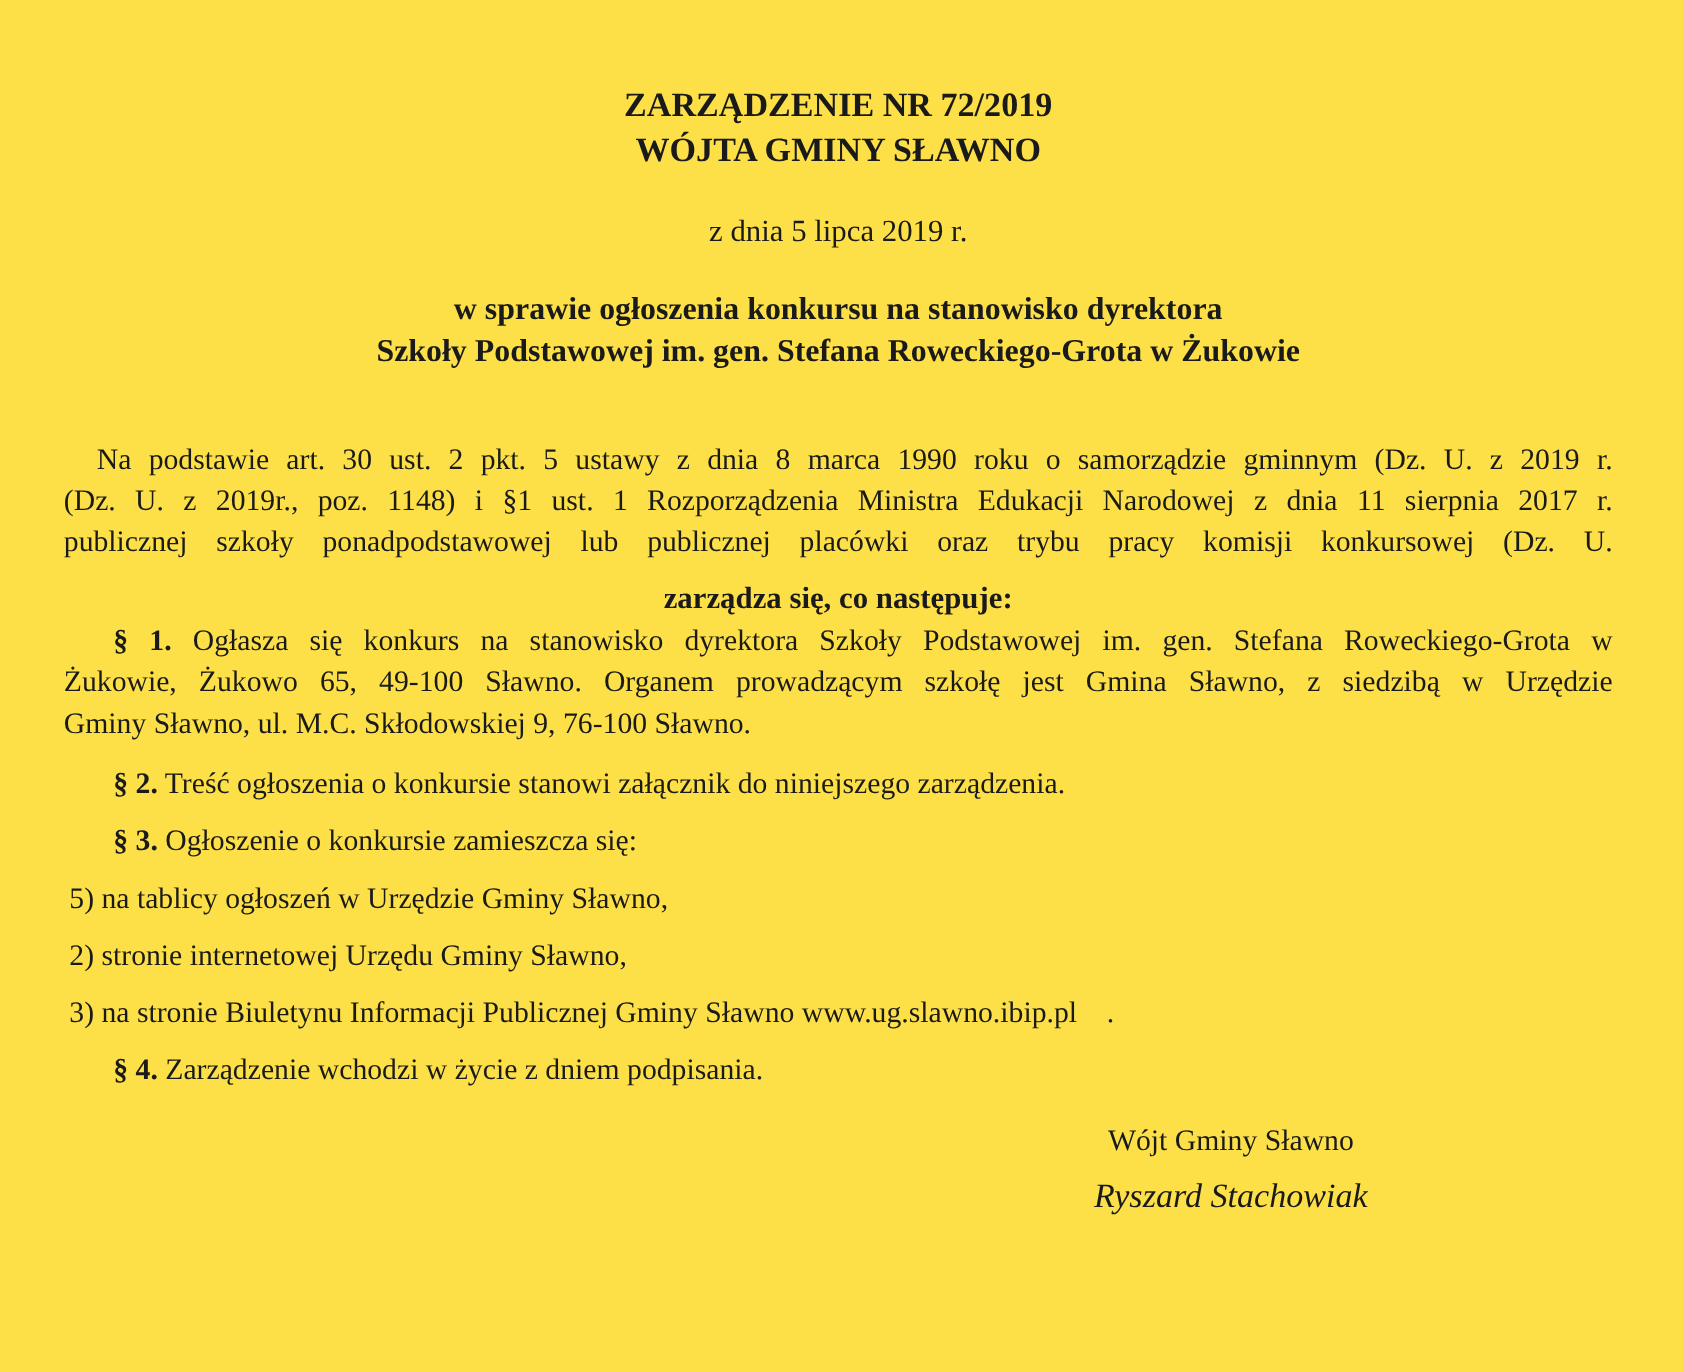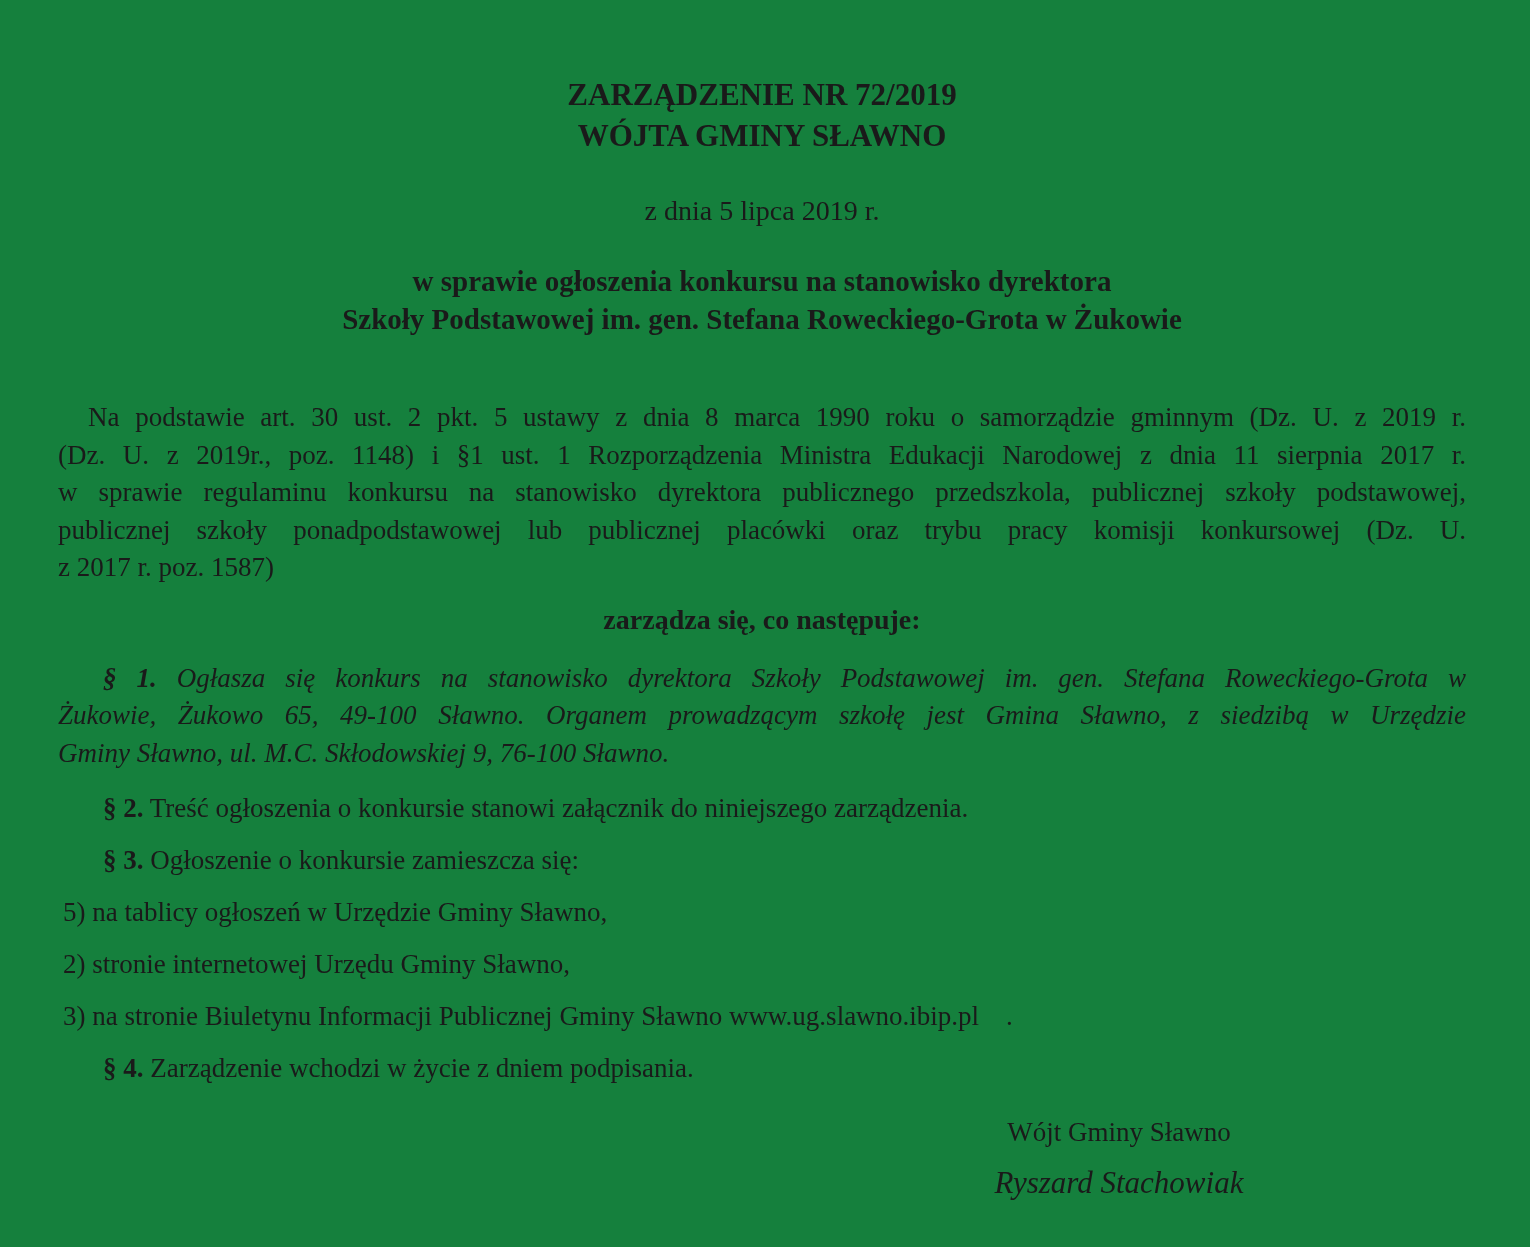--- a/index.html
+++ b/index.html
@@ -2,21 +2,21 @@
 <html lang="pl"><head>
 <meta charset="utf-8">
 <style>
   * { margin: 0; padding: 0; box-sizing: border-box; }
   html, body { background: #ffffff; }
   .page {
     position: relative;
     width: 1530px;
     height: 1247px;
     margin: 0 auto;
-    background: #15803d;
+    background: #fde047;
     color: #1a1a1a;
     font-family: "Liberation Serif", "DejaVu Serif", serif;
     padding: 74px 64px 0 58px;
     overflow: hidden;
   }
   .title {
     text-align: center;
     font-weight: bold;
     font-size: 31px;
     line-height: 41px;
@@ -50,23 +50,22 @@
   .indent-first { padding-left: 30px; }
   .indent-section { text-indent: 45px; }
   .decree {
     text-align: center;
     font-weight: bold;
     font-size: 28px;
     line-height: 30px;
     margin-top: 18px;
   }
   .section-1 {
-    margin-top: 25px;
+    margin-top: 4px;
     font-size: 27px;
-    font-style: italic;
   }
   .section-line {
     margin-top: 21px;
     font-size: 27px;
     line-height: 31px;
     padding-left: 45px;
   }
   .slabel { font-weight: bold; }
   .pub-list {
     list-style: none;
@@ -107,23 +106,21 @@
     <div class="date">z dnia 5 lipca 2019 r.</div>
     <div class="subject">
       <div>w sprawie ogłoszenia konkursu na stanowisko dyrektora</div>
       <div>Szkoły Podstawowej im. gen. Stefana Roweckiego-Grota w Żukowie</div>
     </div>
   </header>
 
   <section class="legal-basis">
     <div class="jline indent-first">Na podstawie art. 30 ust. 2 pkt. 5 ustawy z dnia 8 marca 1990 roku o samorządzie gminnym (Dz. U. z 2019 r.</div>
     <div class="jline">(Dz. U. z 2019r., poz. 1148) i §1 ust. 1 Rozporządzenia Ministra Edukacji Narodowej z dnia 11 sierpnia 2017 r.</div>
-    <div class="jline">w sprawie regulaminu konkursu na stanowisko dyrektora publicznego przedszkola, publicznej szkoły podstawowej,</div>
     <div class="jline">publicznej szkoły ponadpodstawowej lub publicznej placówki oraz trybu pracy komisji konkursowej (Dz. U.</div>
-    <div class="pline">z 2017 r. poz. 1587)</div>
   </section>
 
   <div class="decree">zarządza się, co następuje:</div>
 
   <section class="section-1">
     <div class="jline indent-section"><b class="slabel">§ 1.</b> <span>Ogłasza się konkurs na stanowisko dyrektora Szkoły Podstawowej im. gen. Stefana Roweckiego-Grota w</span></div>
     <div class="jline">Żukowie, Żukowo 65, 49-100 Sławno. Organem prowadzącym szkołę jest Gmina Sławno, z siedzibą w Urzędzie</div>
     <div class="pline">Gminy Sławno, ul. M.C. Skłodowskiej 9, 76-100 Sławno.</div>
   </section>
 

